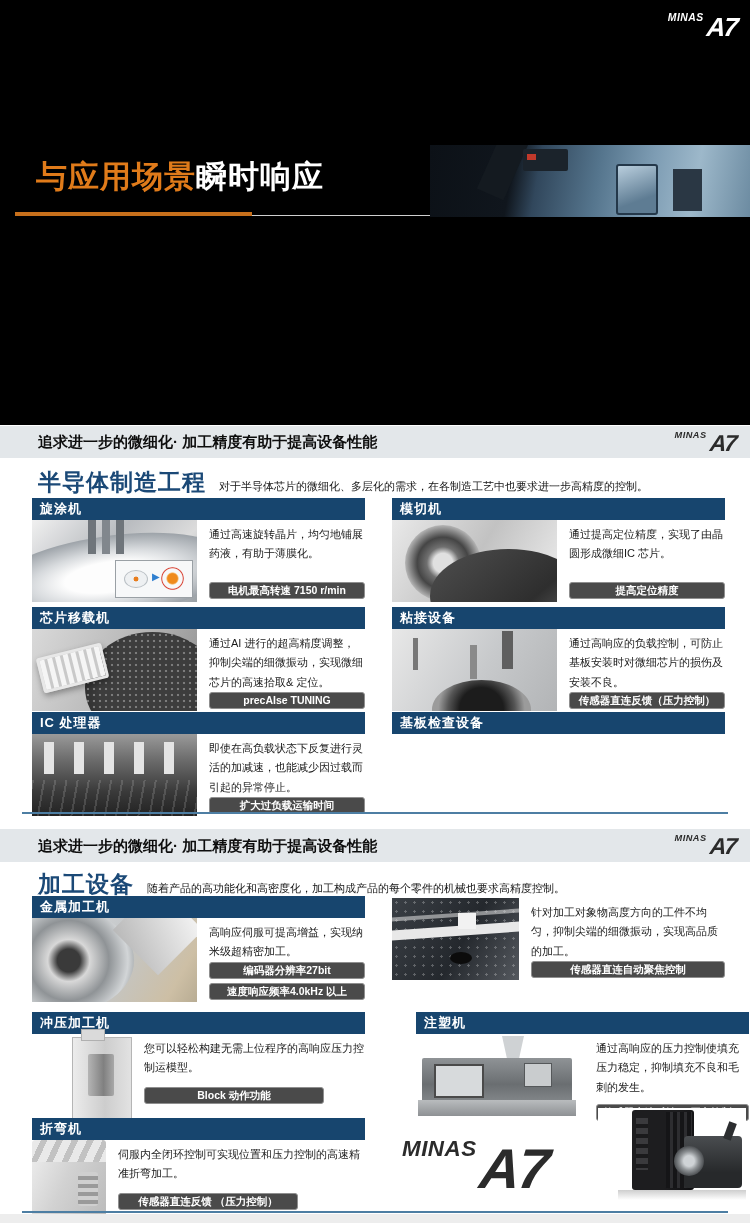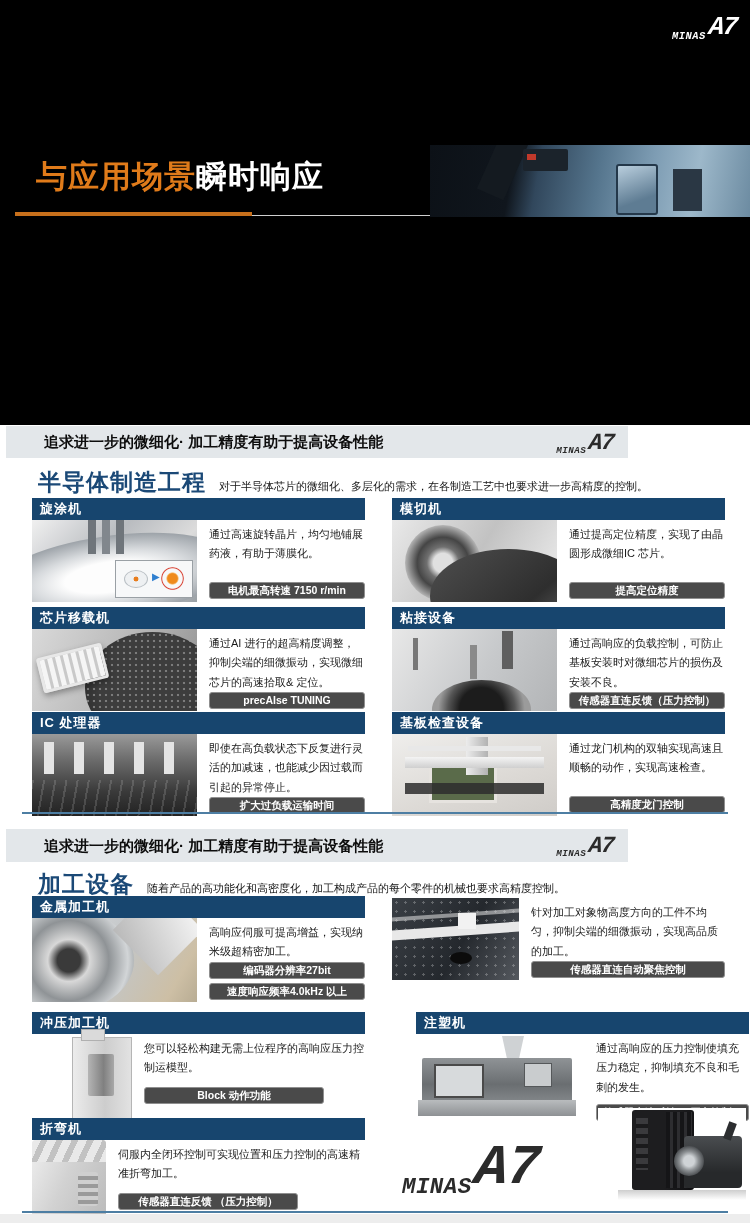--- a/index.html
+++ b/index.html
@@ -1,20 +1,20 @@
 <!DOCTYPE html>
 <html><head>
 <meta charset="utf-8">
 <style>
   html,body{margin:0;padding:0;background:#fff;}
   .page{position:relative;width:750px;height:1223px;background:#fff;overflow:hidden;
         font-family:"Liberation Sans","DejaVu Sans",sans-serif;color:#111;}
 
   
-  .logo{display:inline-flex;align-items:flex-end;font-style:italic;white-space:nowrap;font-family:Liberation Mono, monospace;}
+  .logo{display:inline-flex;align-items:flex-start;font-style:italic;white-space:nowrap;}
   .logo .minas{font-weight:bold;font-size:0.40em;letter-spacing:0.5px;margin-right:3px;}
   .logo .a7{font-weight:900;font-size:1em;letter-spacing:-2px;transform:skewX(-6deg);}
 
   
   .hero{position:absolute;left:0;top:0;width:750px;height:425px;background:#000;}
   .hero-logo{position:absolute;top:12px;right:14px;font-size:26px;color:#fff;}
   .hero-title{position:absolute;left:36px;top:156px;font-size:31px;font-weight:bold;letter-spacing:1px;}
   .hero-title .t-orange{color:#E07B1A;}
   .hero-title .t-white{color:#fff;}
   .hero-underline{position:absolute;left:15px;top:212px;width:237px;height:4px;background:#C8701C;}
@@ -22,21 +22,21 @@
   .hero-photo{position:absolute;left:430px;top:145px;width:320px;height:72px;overflow:hidden;
     background:linear-gradient(100deg,#0c1117 0%,#10161d 26%,#31475c 34%,#55758d 52%,#7d9cb3 68%,#9db8ca 82%,#6c8ba1 100%);}
   .hp-arm{position:absolute;left:18%;top:-12%;width:9%;height:85%;background:#141a20;transform:rotate(24deg);}
   .hp-head{position:absolute;left:29%;top:6%;width:14%;height:30%;background:#1b232b;border-radius:2px;}
   .hp-head::before{content:"";position:absolute;left:4px;top:5px;width:9px;height:6px;background:#c0392b;}
   .hp-phone{position:absolute;left:58%;top:26%;width:12%;height:66%;border-radius:3px;
     background:linear-gradient(160deg,#b9cedd,#5e7c93 70%);border:2px solid #24384a;}
   .hp-clamp{position:absolute;left:76%;top:34%;width:9%;height:58%;background:#2a3744;}
 
   
-  .banner{position:absolute;left:0;width:622px;height:32px;background:#E3E7EA;margin-left:6px;}
+  .banner{position:absolute;left:0;width:750px;height:32px;background:#E3E7EA;}
   .banner-1{top:426px;}
   .banner-2{top:829px;height:33px;}
   .banner-text{position:absolute;left:38px;top:0;line-height:32px;font-size:15px;font-weight:bold;color:#0d0d0d;}
   .banner-2 .banner-text{line-height:33px;}
   .banner-logo{position:absolute;right:15px;top:4px;font-size:23px;color:#2b2b2b;}
 
   
   .title-row{position:absolute;left:38px;display:flex;align-items:baseline;gap:13px;white-space:nowrap;}
   .title-row-1{top:467px;}
   .title-row-2{top:869px;}
@@ -253,29 +253,20 @@
       <div class="ph ph-ic"></div>
       <div class="card-txt">
         <p class="desc">即使在高负载状态下反复进行灵活的加减速，也能减少因过载而引起的异常停止。</p>
         <div class="badge badge-bottom">扩大过负载运输时间</div>
       </div>
     </div>
   </div>
 
   <div class="card" style="left:392px;top:712px;">
     <div class="card-head">基板检查设备</div>
-    <div class="card-body">
-      <div class="ph ph-pcb">
-        <div class="pcb-col"></div>
-      </div>
-      <div class="card-txt">
-        <p class="desc">通过龙门机构的双轴实现高速且顺畅的动作，实现高速检查。</p>
-        <div class="badge badge-bottom">高精度龙门控制</div>
-      </div>
-    </div>
   </div>
 
   <div class="divider divider-mid"></div>
 
   <div class="banner banner-2">
     <div class="banner-text">追求进一步的微细化· 加工精度有助于提高设备性能</div>
     <span class="logo banner-logo">
       <span class="minas">MINAS</span>
       <span class="a7">A7</span>
     </span>

